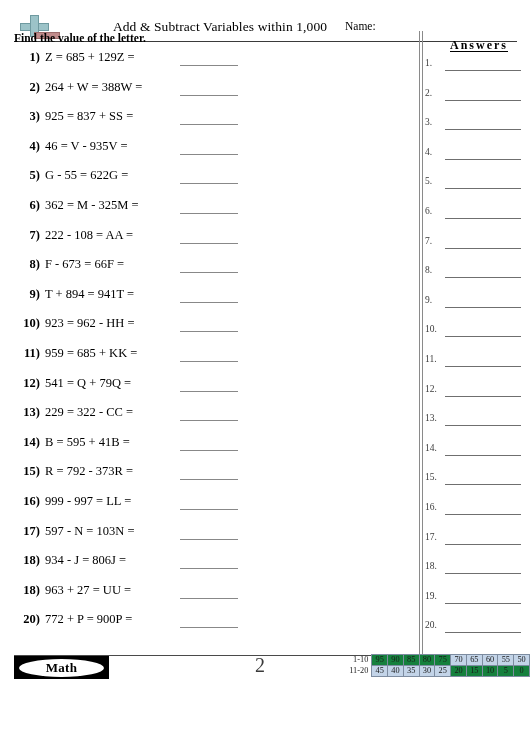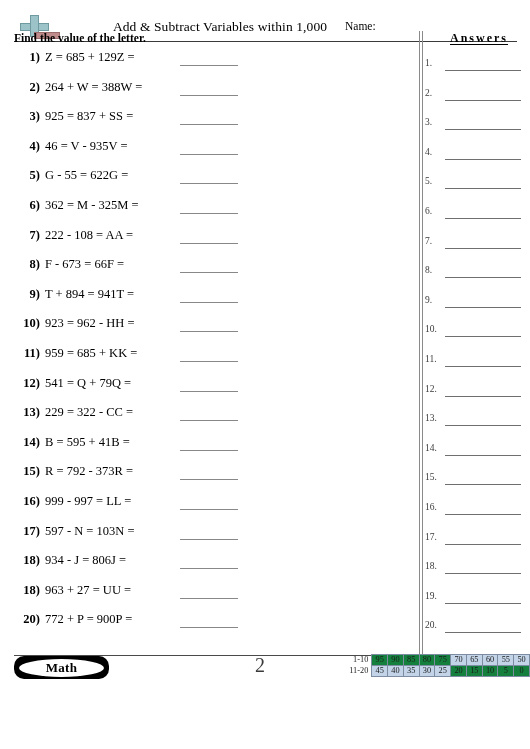--- a/index.html
+++ b/index.html
@@ -74,21 +74,21 @@
 
   
   #instruction {
     position: absolute;
     left: 14px; top: 32px;
     font-size: 11.5px;
     font-weight: bold;
   }
   #answers-heading {
     position: absolute;
-    left: 440px; top: 31px;
+    left: 440px; top: 38px;
     width: 78px;
     text-align: center;
     font-size: 12px;
     font-weight: bold;
     letter-spacing: 2px;
     text-decoration: underline;
     text-underline-offset: 2px;
   }
 
   
@@ -165,21 +165,20 @@
     position: absolute;
     left: 14px; top: 655px;
     width: 503px;
     border-top: 1.2px solid #4a4a4a;
   }
   #math-badge {
     position: absolute;
     left: 14px; top: 656px;
     width: 95px; height: 23px;
     background: #000000;
-    border-radius: 10px;
   }
   #math-ellipse {
     position: absolute;
     left: 5px; top: 2.5px;
     width: 85px; height: 18px;
     background: #ffffff;
     border-radius: 50%;
     text-align: center;
     line-height: 18px;
     font-size: 13px;

